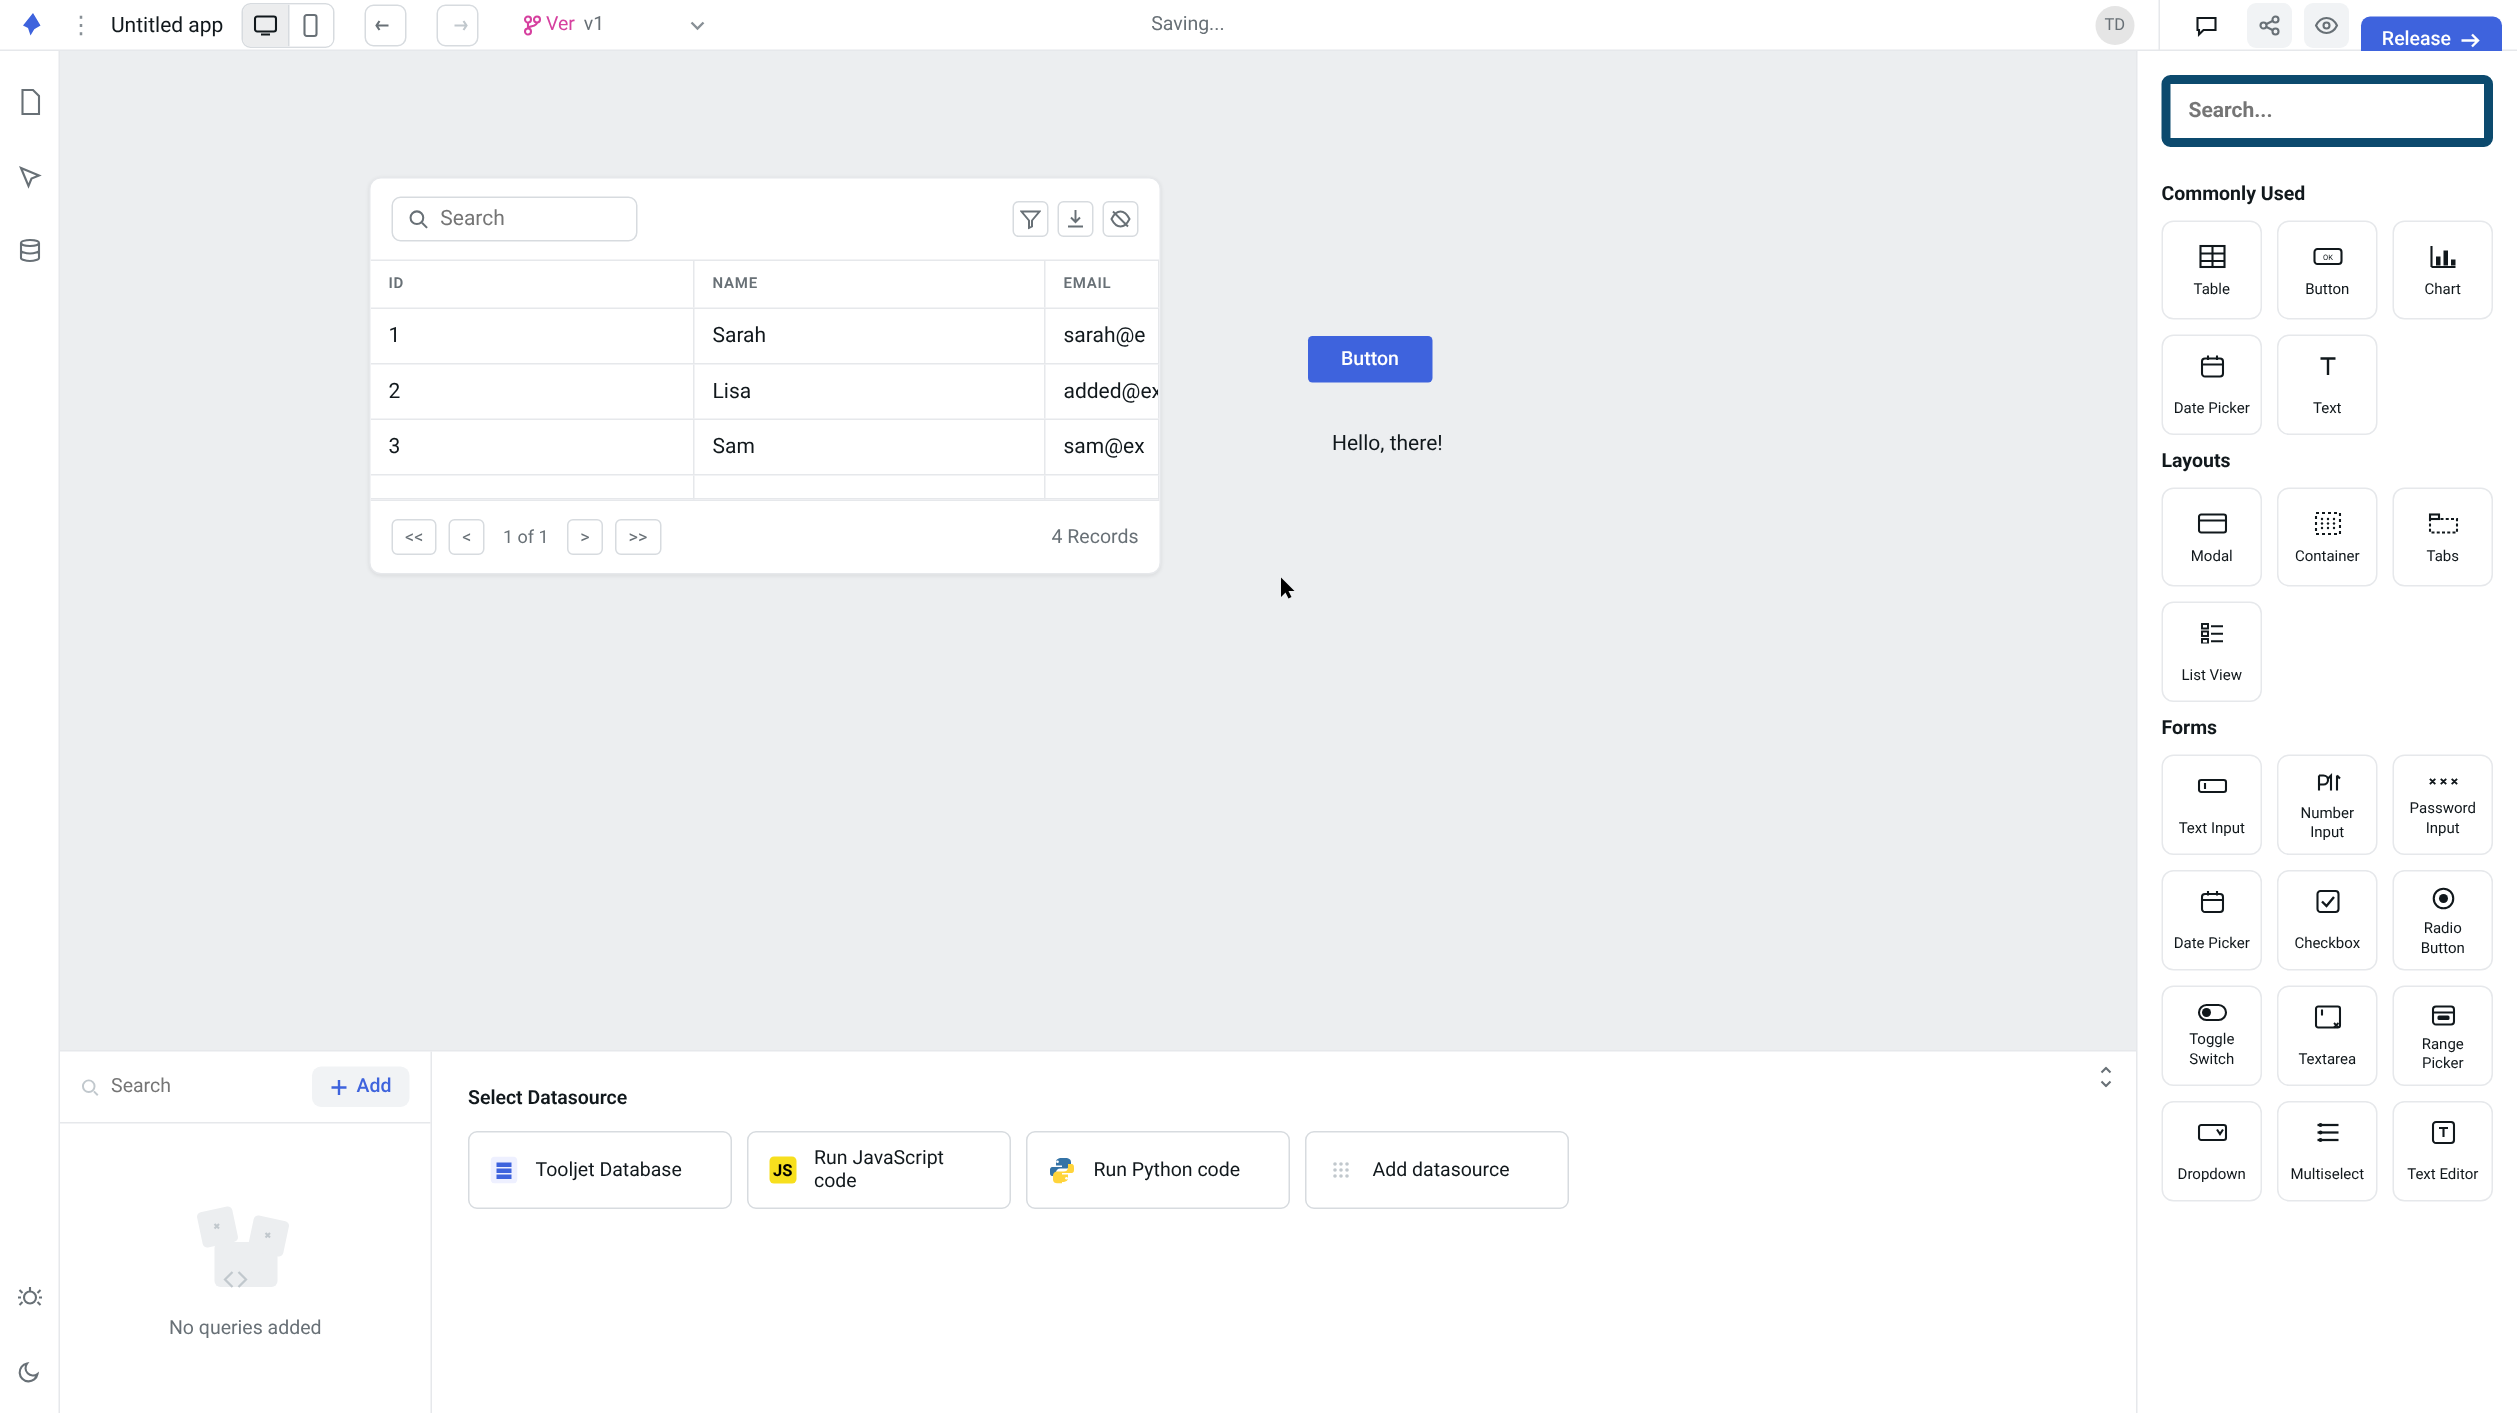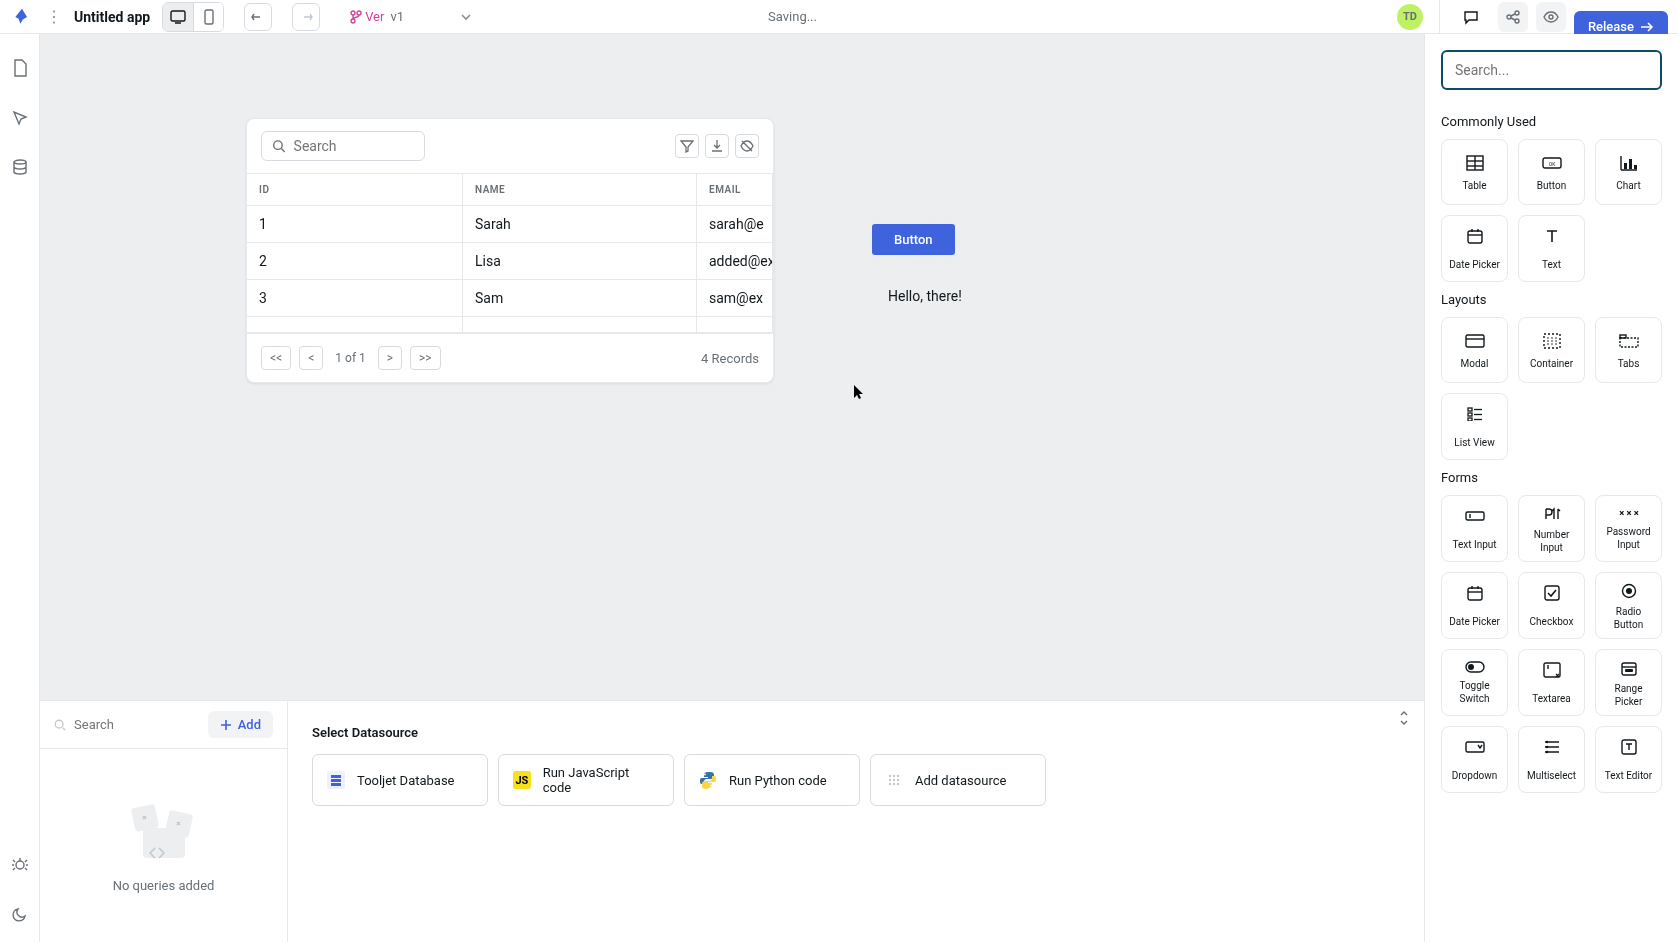--- a/index.html
+++ b/index.html
@@ -5,33 +5,33 @@
     * { box-sizing: border-box; margin: 0; padding: 0; font-family: -apple-system, BlinkMacSystemFont, "Segoe UI", Roboto, sans-serif; }
     html, body { width: 100%; height: 100%; overflow: hidden; }
     body { background: #fff; color: #11181c; font-size: 13px; }
 
     .topbar { height: 34px; border-bottom: 1px solid #e6e8eb; display: flex; align-items: center; padding: 0 10px; gap: 12px; }
     .topbar-left { display: flex; align-items: center; gap: 12px; }
     .topbar-center { flex: 1; display: flex; align-items: center; justify-content: center; gap: 20px; position: relative; }
     .topbar-right { display: flex; align-items: center; gap: 8px; }
     .rocket-icon { width: 24px; height: 24px; display: flex; align-items: center; justify-content: center; }
     .topbar-dots { color: #889096; font-size: 16px; cursor: pointer; }
-    .app-title { font-size: 14px; font-weight: 700; color: #11181c; }
+    .app-title { font-size: 14px; font-weight: 400; color: #11181c; }
     .device-btns { display: flex; border: 1px solid #d7dbdf; border-radius: 6px; overflow: hidden; }
     .device-btn { width: 30px; height: 28px; display: flex; align-items: center; justify-content: center; border: none; background: #fff; cursor: pointer; }
     .device-btn.active { background: #ecedee; }
     .device-btn + .device-btn { border-left: 1px solid #d7dbdf; }
     .history-btn { width: 28px; height: 28px; border: 1px solid #d7dbdf; background: #fff; border-radius: 6px; display: flex; align-items: center; justify-content: center; color: #687076; cursor: pointer; }
     .history-btn.disabled { color: #c1c8cd; cursor: default; }
     .saving { color: #687076; font-size: 13px; position: absolute; left: 50%; transform: translateX(-50%); }
     .version-selector { display: flex; align-items: center; gap: 6px; padding: 4px 10px; border-radius: 6px; cursor: pointer; }
     .version-branch { color: #d6409f; display: flex; align-items: center; gap: 3px; font-size: 13px; }
     .version-name { color: #687076; font-size: 13px; }
     .version-chevron { color: #889096; margin-left: 50px; }
-    .avatar { width: 26px; height: 26px; border-radius: 50%; background: #bef264; display: flex; align-items: center; justify-content: center; font-size: 11px; font-weight: 700; color: #687076; }
+    .avatar { width: 26px; height: 26px; border-radius: 50%; background: #e5e5e5; display: flex; align-items: center; justify-content: center; font-size: 11px; font-weight: 400; color: #687076; }
     .topbar-divider { width: 1px; height: 34px; background: #e6e8eb; margin: 0 4px; }
     .chat-btn { width: 30px; height: 30px; border: none; background: transparent; display: flex; align-items: center; justify-content: center; cursor: pointer; color: #11181c; }
     .icon-btn-top { width: 30px; height: 30px; border: none; background: #f1f3f5; border-radius: 6px; display: flex; align-items: center; justify-content: center; cursor: pointer; color: #687076; }
     .release-btn { background: #3e63dd; color: #fff; border: none; padding: 8px 14px; border-radius: 6px; font-size: 13px; font-weight: 500; display: flex; align-items: center; gap: 6px; cursor: pointer; margin-top: 20px; }
 
     .main-layout { display: flex; height: calc(100% - 34px); }
     .left-nav { width: 40px; background: #fff; border-right: 1px solid #e6e8eb; display: flex; flex-direction: column; align-items: center; padding-top: 20px; gap: 22px; }
     .left-nav-spacer { flex: 1; }
     .nav-item { width: 28px; height: 28px; display: flex; align-items: center; justify-content: center; color: #687076; cursor: pointer; }
 
@@ -75,22 +75,22 @@
     .query-empty { flex: 1; display: flex; flex-direction: column; align-items: center; justify-content: center; gap: 10px; color: #687076; }
     .empty-illus { width: 90px; height: 70px; position: relative; }
     .query-main { flex: 1; padding: 24px; position: relative; }
     .collapse-btn { position: absolute; right: 14px; top: 10px; color: #687076; cursor: pointer; font-size: 12px; }
     .ds-title { font-size: 13px; font-weight: 600; color: #11181c; margin-bottom: 14px; }
     .ds-row { display: flex; gap: 10px; flex-wrap: wrap; }
     .ds-card { display: flex; align-items: center; gap: 12px; border: 1px solid #d7dbdf; border-radius: 6px; padding: 10px 14px; width: 176px; font-size: 13px; cursor: pointer; background: #fff; }
     .ds-icon { width: 18px; height: 18px; display: flex; align-items: center; justify-content: center; border-radius: 3px; font-size: 11px; text-align: center; }
 
     .right-panel { width: 254px; background: #fff; border-left: 1px solid #e6e8eb; padding: 16px; overflow-y: auto; }
-    .panel-search { width: 100%; border: 2px solid #0c4a6e; border-radius: 6px; padding: 10px 12px; font-size: 14px; outline: none; margin-bottom: 18px; }
-    .section-title { font-size: 13px; font-weight: 400; color: #11181c; margin-bottom: 10px; margin-top: 6px; }
+    .panel-search { width: 100%; border: 6px solid #0c4a6e; border-radius: 6px; padding: 10px 12px; font-size: 14px; outline: none; margin-bottom: 18px; font-weight: bold; }
+    .section-title { font-size: 13px; font-weight: 700; color: #11181c; margin-bottom: 10px; margin-top: 6px; }
     .comp-grid { display: grid; grid-template-columns: repeat(3, 1fr); gap: 10px; margin-bottom: 10px; }
     .comp-card { border: 1px solid #e6e8eb; border-radius: 8px; padding: 10px 4px; display: flex; flex-direction: column; align-items: center; justify-content: center; gap: 6px; cursor: grab; background: #fff; height: 66px; }
     .comp-card.tall { height: 67px; justify-content: space-between; }
     .comp-icon { width: 20px; height: 20px; color: #11181c; display: flex; align-items: center; justify-content: center; }
     .comp-label { font-size: 10px; color: #11181c; text-align: center; line-height: 1.3; }
 
     svg { display: block; }
   </style>
 </head>
 <body>

